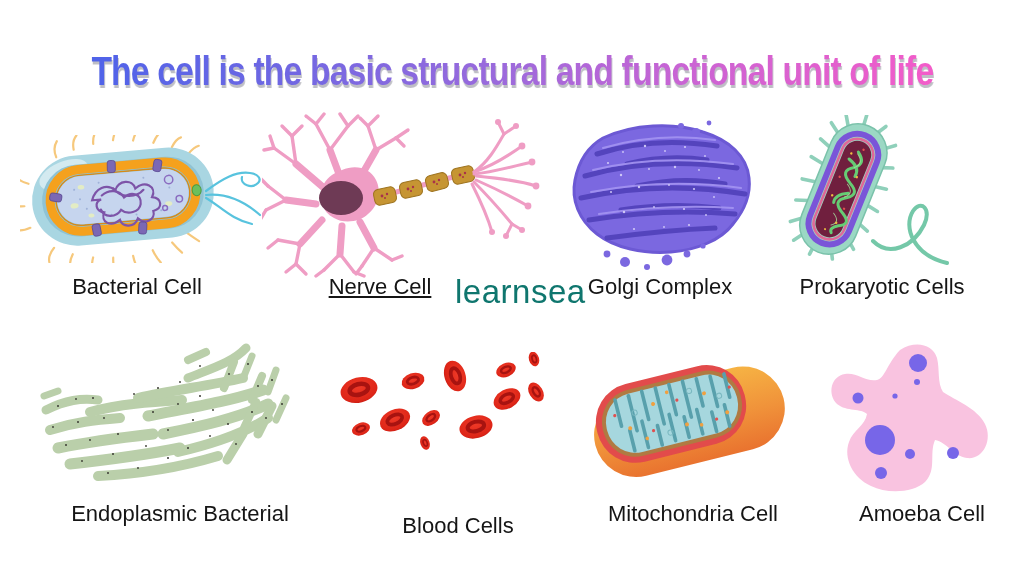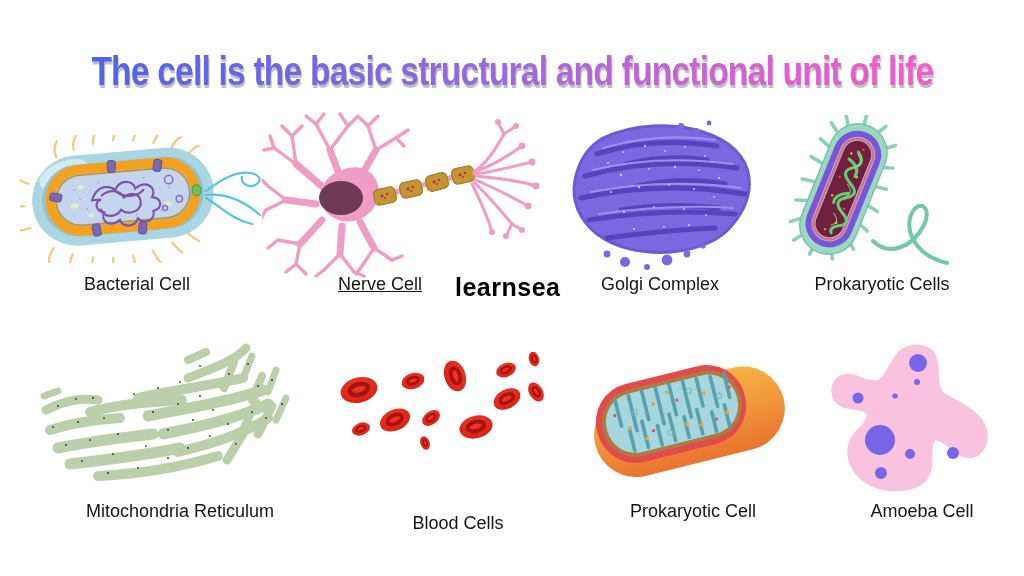--- a/index.html
+++ b/index.html
@@ -6,26 +6,26 @@
   body{width:1024px;height:576px;position:relative;background:#ffffff;overflow:hidden;
        font-family:"Liberation Sans","DejaVu Sans",sans-serif;}
   
   .title-wrap{position:absolute;left:0;top:48px;width:1024px;display:flex;justify-content:center;}
   .title{white-space:nowrap;font-size:41px;font-weight:bold;letter-spacing:-1px;
          transform:scaleX(0.82);transform-origin:center;
          background:linear-gradient(90deg,#4f63e9 0%,#6e67e3 22%,#9a6adc 48%,#c964d4 70%,#f35cc9 100%);
          -webkit-background-clip:text;background-clip:text;color:transparent;
          filter:drop-shadow(1px 3px 0.5px rgba(125,125,140,0.50));}
   
-  .watermark{position:absolute;left:455px;top:273px;font-size:25px;font-weight:bold;
-             color:#000000;letter-spacing:0.5px;}
+  .watermark{position:absolute;left:455px;top:273px;font-size:33px;font-weight:normal;
+             color:#0f766e;letter-spacing:0.5px;}
   
   .fig{position:absolute;}
   
-  .lbl{position:absolute;font-size:18px;color:#151515;white-space:nowrap;transform:translateX(-50%);}
+  .lbl{position:absolute;font-size:22px;color:#151515;white-space:nowrap;transform:translateX(-50%);}
   .lbl-r1{top:274px;}
   .lbl-r2{top:501px;}
   .lbl-bacterial{left:137px;}
   .lbl-nerve{left:380px;text-decoration:underline;}
   .lbl-golgi{left:660px;}
   .lbl-prokaryotic{left:882px;}
   .lbl-er{left:180px;}
   .lbl-blood{left:458px;margin-top:12px;}
   .lbl-mito{left:693px;}
   .lbl-amoeba{left:922px;}
@@ -525,16 +525,16 @@
     <circle cx="85" cy="116" r="5"></circle>
     <circle cx="56" cy="135" r="6"></circle>
   </g>
 </svg>
 </div>
 
 <div class="lbl lbl-r1 lbl-bacterial">Bacterial Cell</div>
 <div class="lbl lbl-r1 lbl-nerve">Nerve Cell</div>
 <div class="lbl lbl-r1 lbl-golgi">Golgi Complex</div>
 <div class="lbl lbl-r1 lbl-prokaryotic">Prokaryotic Cells</div>
-<div class="lbl lbl-r2 lbl-er">Mitochondria Reticulum</div>
+<div class="lbl lbl-r2 lbl-er">Endoplasmic Bacterial</div>
 <div class="lbl lbl-r2 lbl-blood">Blood Cells</div>
-<div class="lbl lbl-r2 lbl-mito">Prokaryotic Cell</div>
+<div class="lbl lbl-r2 lbl-mito">Mitochondria Cell</div>
 <div class="lbl lbl-r2 lbl-amoeba">Amoeba Cell</div>
 
 </body></html>

